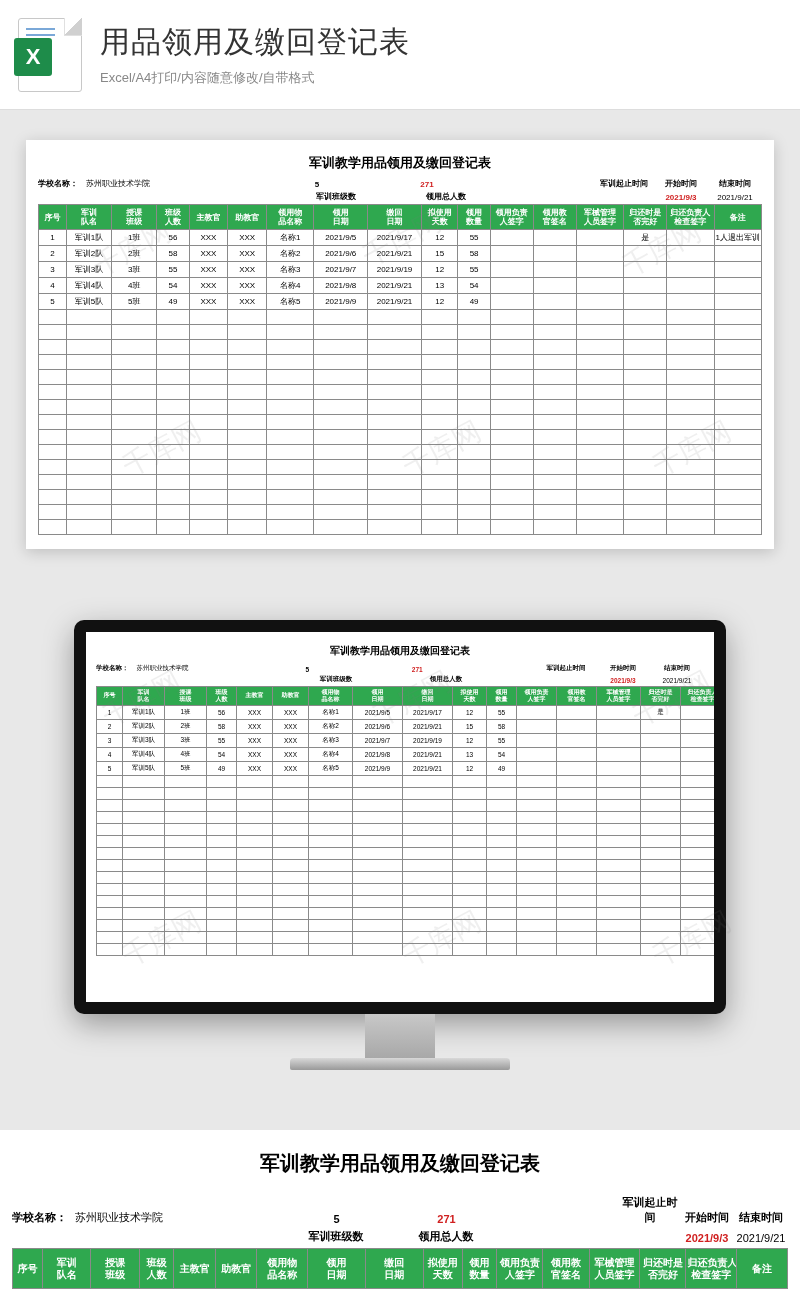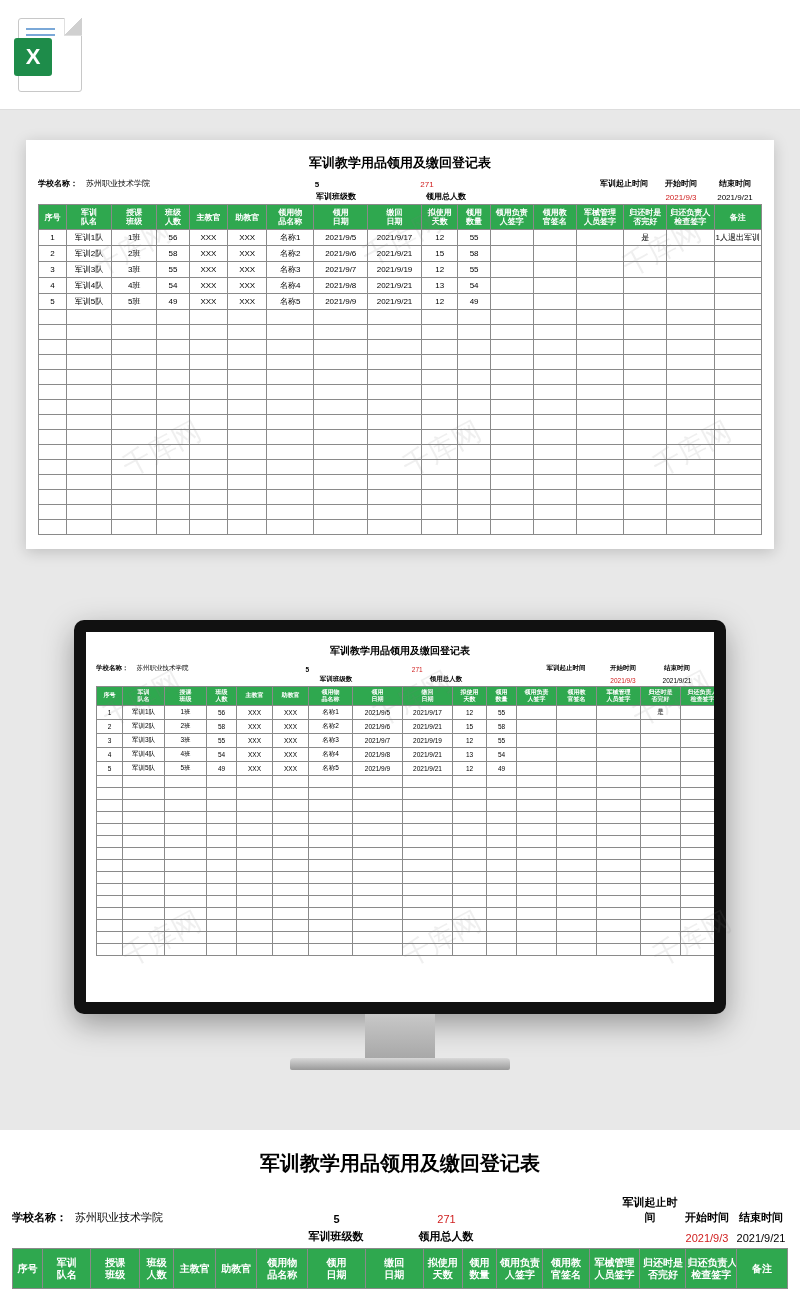--- a/index.html
+++ b/index.html
@@ -82,21 +82,21 @@
     font-weight: bold;
     margin: 4px 0 6px 0;
   }
   .large .doc-title { font-size: 13px; }
   .info-row {
     display: flex;
     align-items: flex-end;
     margin-bottom: 2px;
   }
   .info-row .label { font-weight: bold; text-align: center; }
-  .info-row .red { color: #d02020; font-weight: normal; }
+  .info-row .red { color: #d02020; font-weight: bold; }
   .info-row .spacer { flex: 1; }
   table {
     border-collapse: collapse;
     width: 100%;
     table-layout: fixed;
   }
   th, td {
     border: 1px solid #8a8a8a;
     text-align: center;
     padding: 2px 1px;
@@ -185,20 +185,22 @@
     <div class="page-bg"></div>
     <div class="lines">
         <div></div>
         <div></div>
         <div style="width:40%"></div>
       </div>
     <div class="fold"></div>
     <div class="x-badge">X</div>
   </div>
   <div class="banner-text">
+    <div class="banner-title">用品领用及缴回登记表</div>
+    <div class="banner-sub">Excel/A4打印/内容随意修改/自带格式</div>
   </div>
 </div>
 
 <div class="doc-card large">
   <div class="doc-title">军训教学用品领用及缴回登记表</div>
   <div>
   <div class="info-row">
     <span class="label">学校名称：</span>
     <span style="margin-left:8px">苏州职业技术学院</span>
     <span class="spacer"></span>

